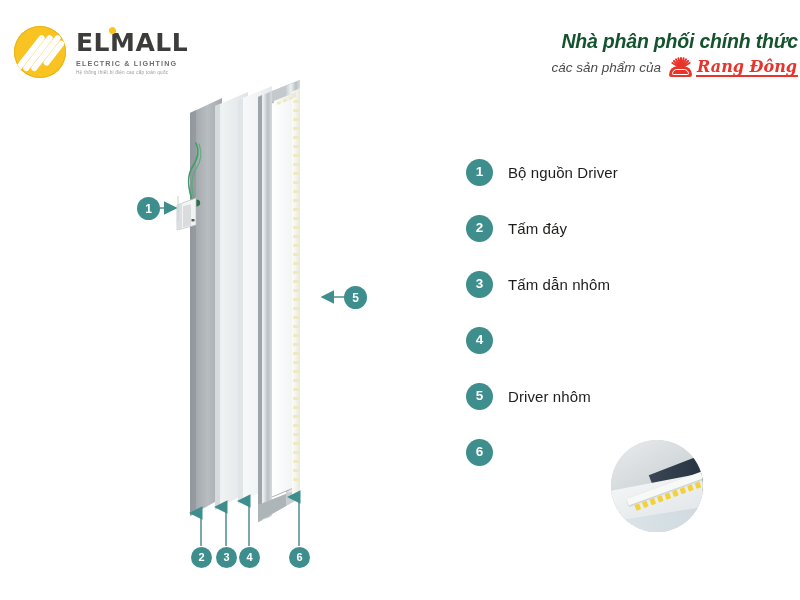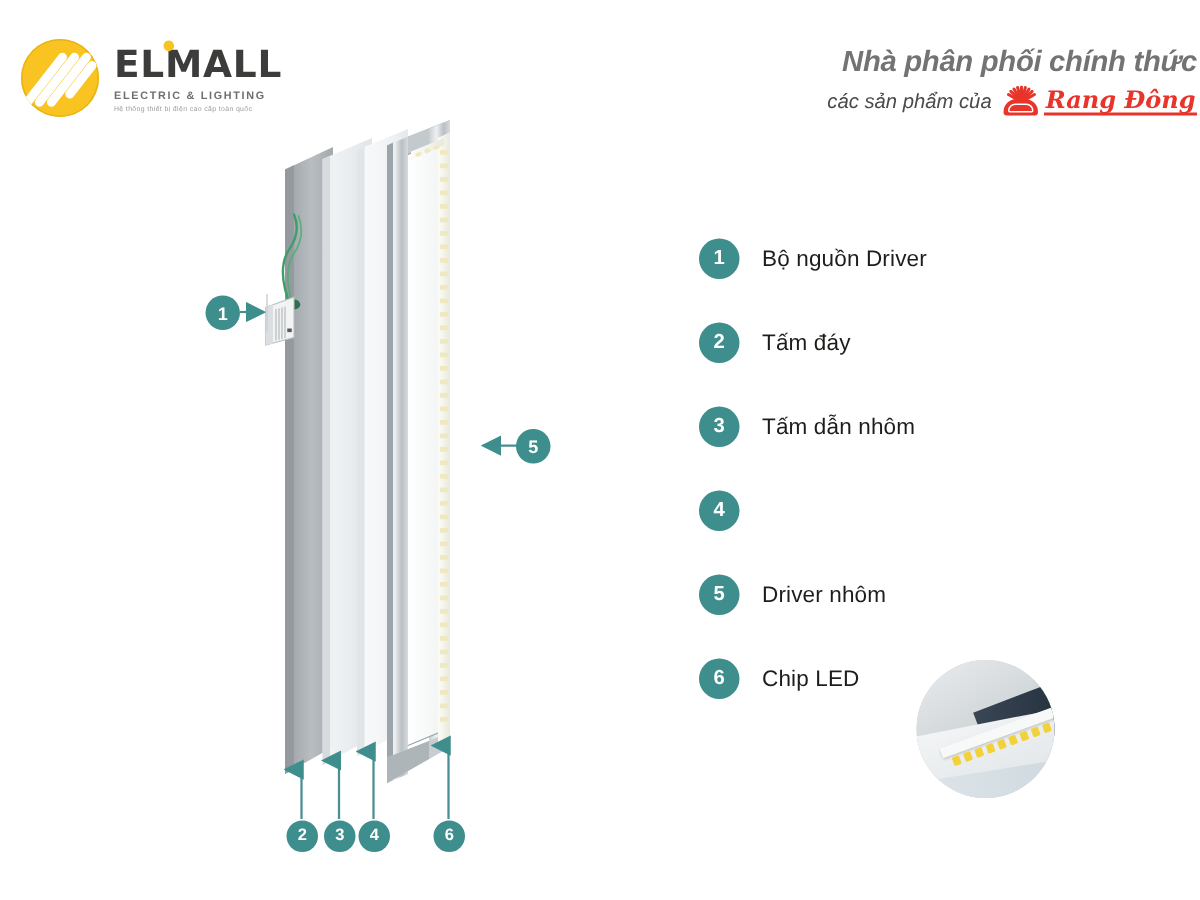--- a/index.html
+++ b/index.html
@@ -90,21 +90,21 @@
   
   #distributor {
     position: absolute;
     right: 12px; top: 14px;
     text-align: right;
   }
   #dist-line1 {
     font-size: 19.5px;
     font-weight: 700;
     font-style: italic;
-    color: #737373;
+    color: #14532d;
     letter-spacing: -0.2px;
     line-height: 1.15;
     white-space: nowrap;
   }
   #dist-line2-wrap {
     display: flex;
     align-items: center;
     justify-content: flex-end;
     margin-top: 5px;
     gap: 7px;
@@ -525,21 +525,20 @@
     <span class="badge">4</span>
   </div>
 
   <div class="legend-row">
     <span class="badge">5</span>
     <span class="legend-label">Driver nhôm</span>
   </div>
 
   <div class="legend-row">
     <span class="badge">6</span>
-    <span class="legend-label">Chip LED</span>
   </div>
 
 </div>
 
 <div id="inset">
   <span class="ph sky"></span>
   <span class="ph darkwedge"></span>
   <span class="ph panelface"></span>
   <span class="ph strip"></span>
   <span class="ph leds">

